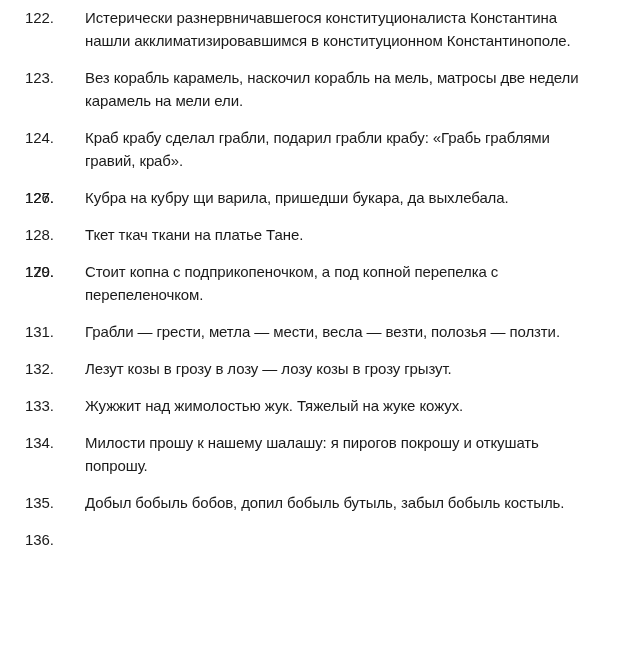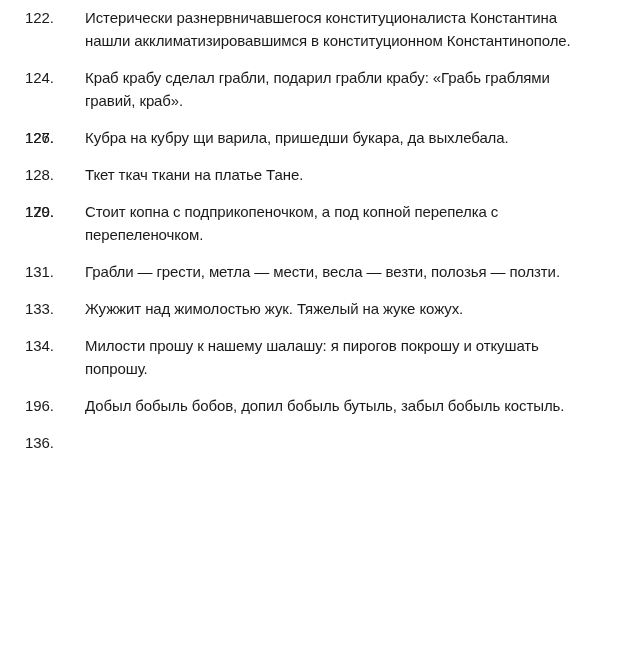--- a/index.html
+++ b/index.html
@@ -41,20 +41,24 @@
   </style>
 </head>
 <body>
 
 <div class="list">
   <div class="item">
     <span class="num">122.</span>
     <span class="text">Истерически разнервничавшегося конституционалиста Константина нашли акклиматизировавшимся в конституционном Константинополе.</span>
   </div>
   <div class="item">
+    <span class="num">123.</span>
+    <span class="text">Вез корабль карамель, наскочил корабль на мель, матросы две недели карамель на мели ели.</span>
+  </div>
+  <div class="item">
     <span class="num">124.</span>
     <span class="text">Краб крабу сделал грабли, подарил грабли крабу: «Грабь граблями гравий, краб».</span>
   </div>
   <div class="item">
     <span class="num">126.</span>
   </div>
   <div class="item">
     <span class="num">127.</span>
     <span class="text">Кубра на кубру щи варила, пришедши букара, да выхлебала.</span>
   </div>
@@ -67,27 +71,31 @@
   </div>
   <div class="item">
     <span class="num">170.</span>
     <span class="text">Стоит копна с подприкопеночком, а под копной перепелка с перепеленочком.</span>
   </div>
   <div class="item">
     <span class="num">131.</span>
     <span class="text">Грабли — грести, метла — мести, весла — везти, полозья — ползти.</span>
   </div>
   <div class="item">
+    <span class="num">132.</span>
+    <span class="text">Лезут козы в грозу в лозу — лозу козы в грозу грызут.</span>
+  </div>
+  <div class="item">
     <span class="num">133.</span>
     <span class="text">Жужжит над жимолостью жук. Тяжелый на жуке кожух.</span>
   </div>
   <div class="item">
     <span class="num">134.</span>
     <span class="text">Милости прошу к нашему шалашу: я пирогов покрошу и откушать попрошу.</span>
   </div>
   <div class="item">
-    <span class="num">196.</span>
+    <span class="num">135.</span>
     <span class="text">Добыл бобыль бобов, допил бобыль бутыль, забыл бобыль костыль.</span>
   </div>
   <div class="item">
     <span class="num">136.</span>
   </div>
 </div>
 
 </body></html>

